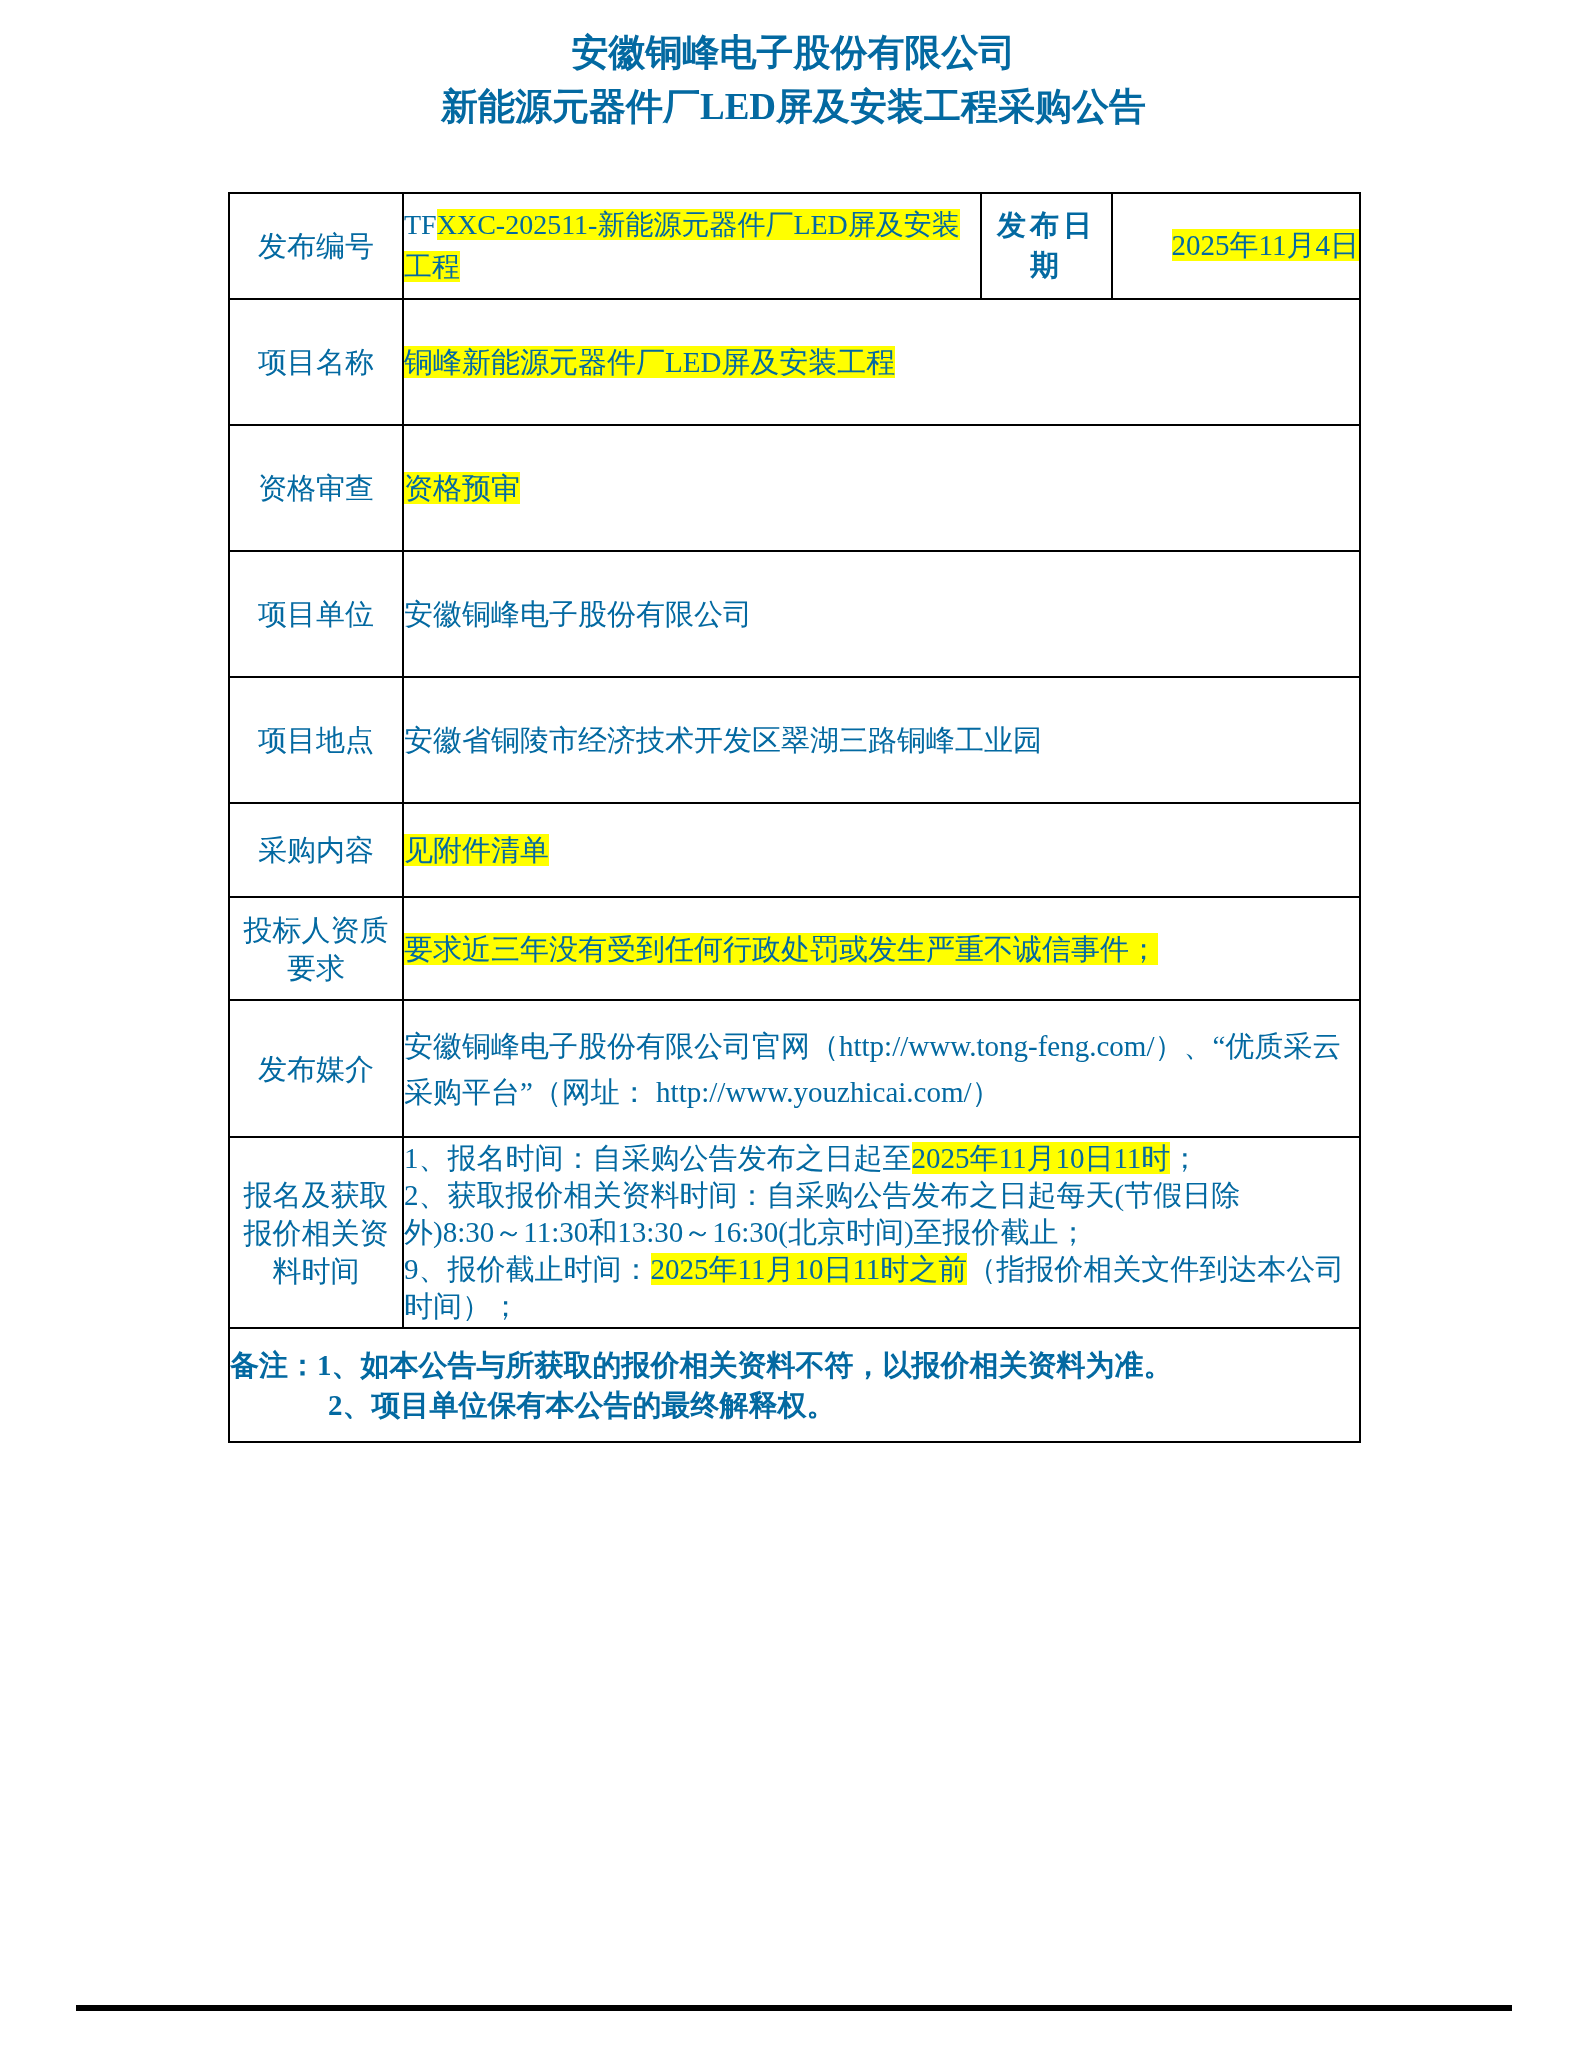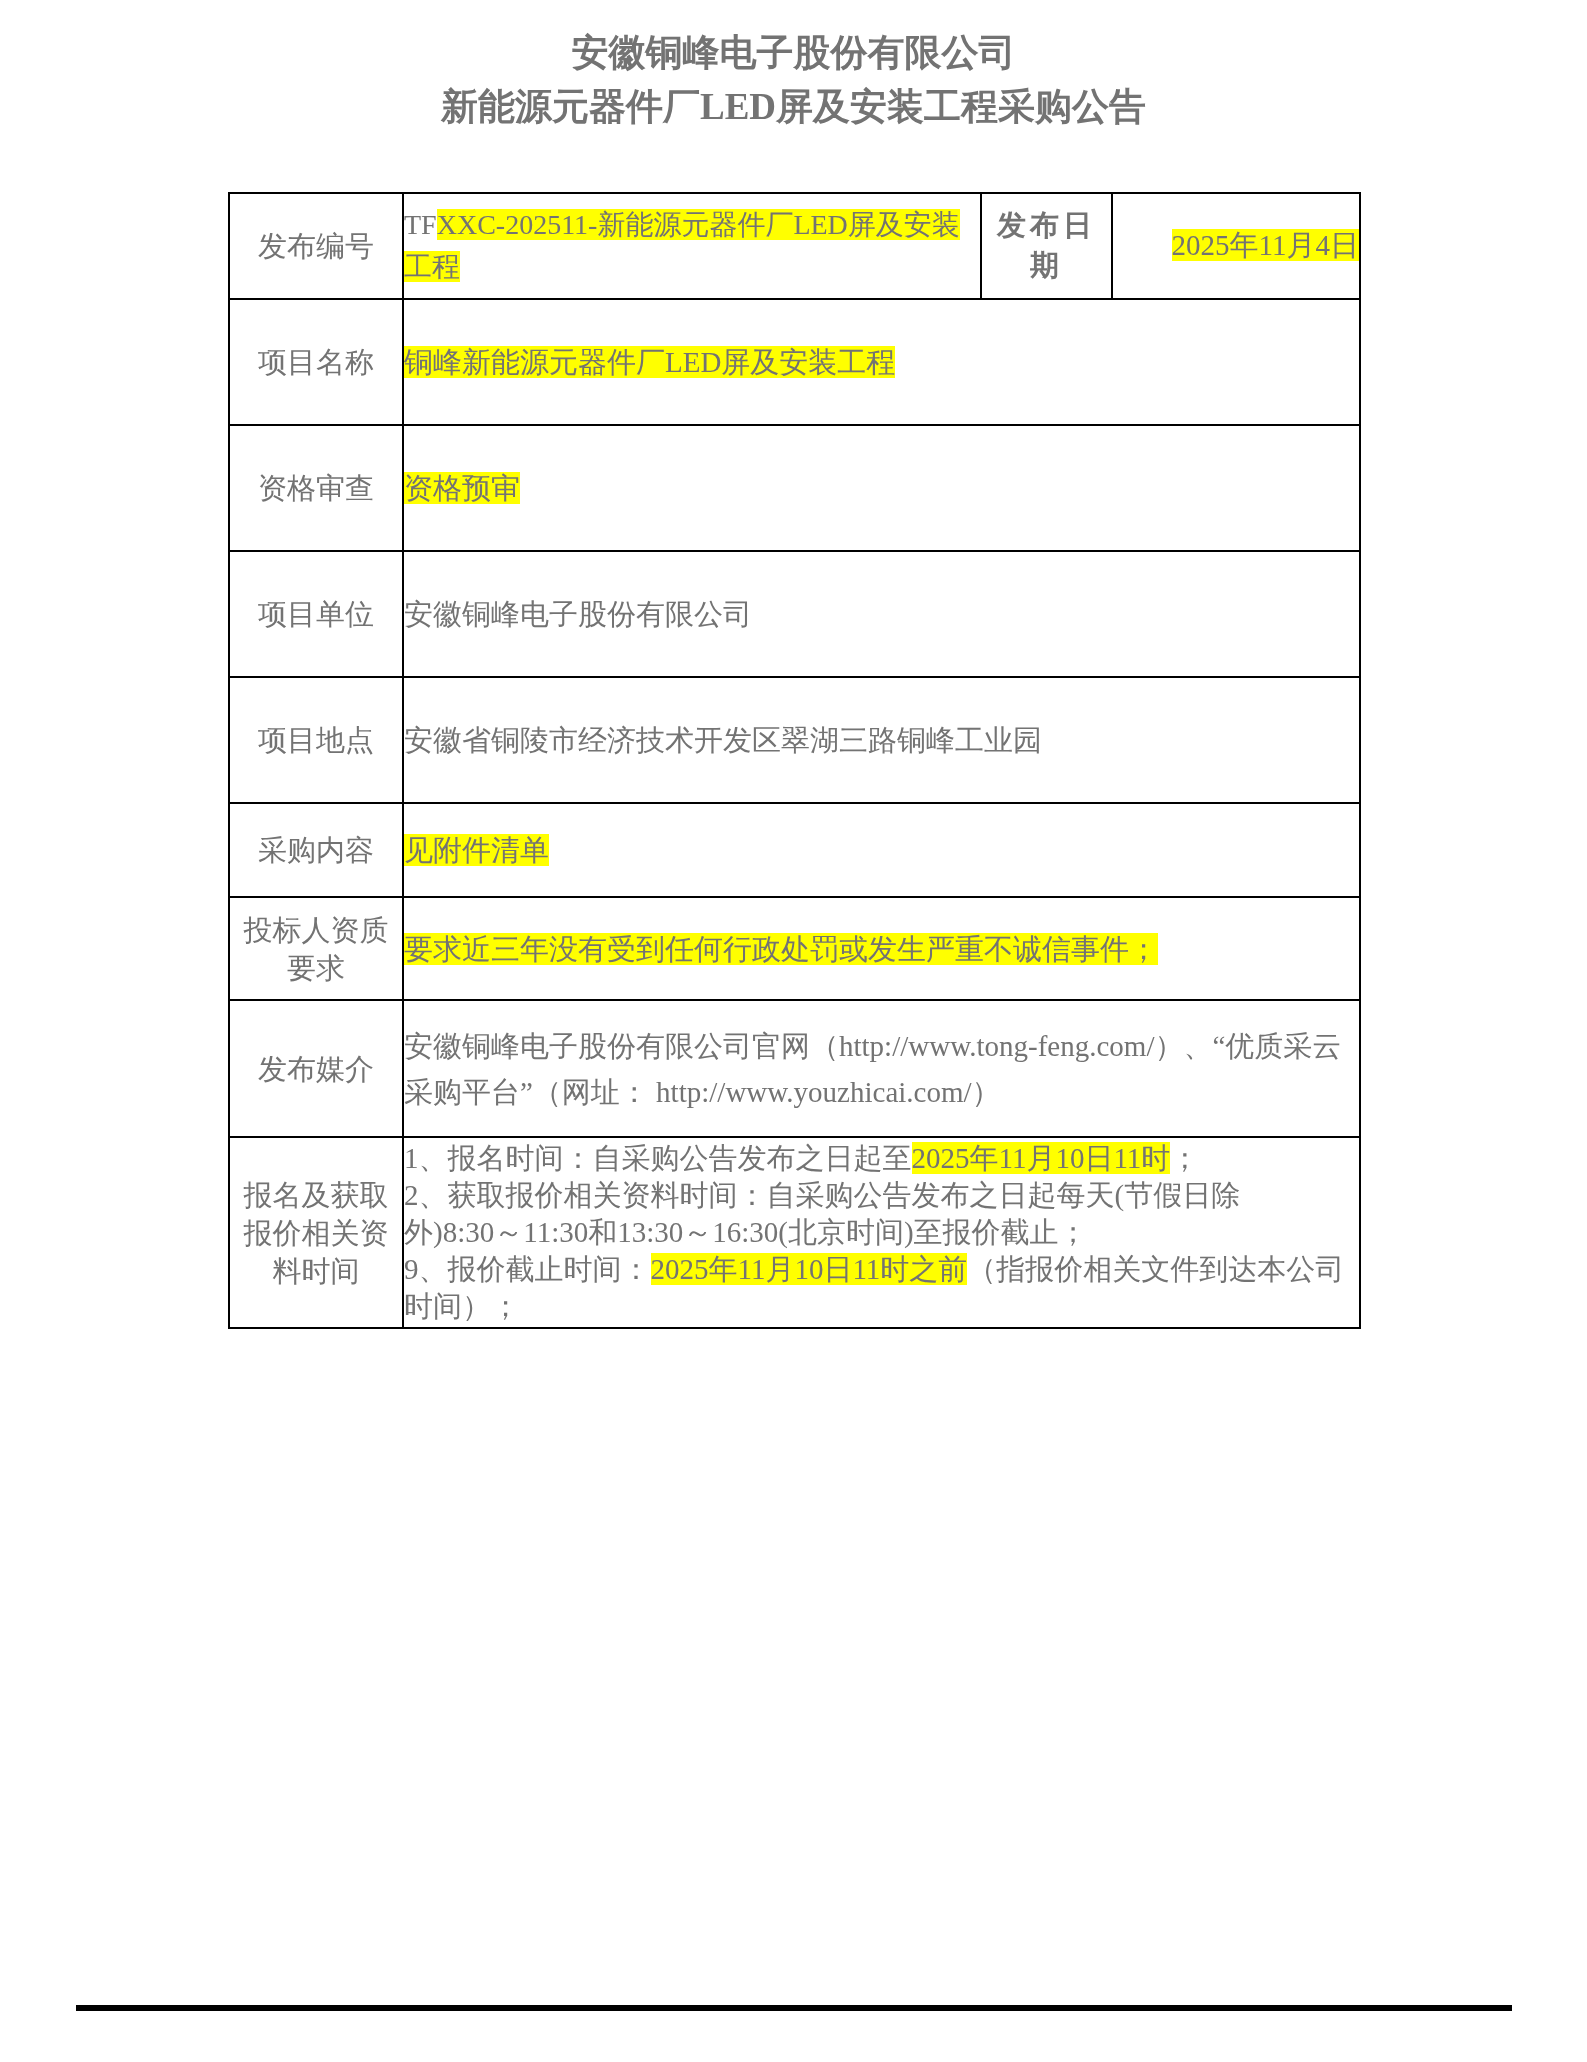--- a/index.html
+++ b/index.html
@@ -1,20 +1,20 @@
 <!DOCTYPE html>
 <html><head>
 <meta charset="utf-8">
 <style>
   html,body{margin:0;padding:0;background:#ffffff;}
   .page{
     position:relative;
     width:1587px;height:2062px;
     background:#ffffff;
-    color:#737373;
+    color:#0369a1;
     font-family:"Liberation Serif","DejaVu Serif",serif;
     overflow:hidden;
   }
   .title{
     position:absolute;left:0;width:100%;
     text-align:center;font-weight:bold;font-size:37px;
     white-space:nowrap;
   }
   .title-1{top:28px;}
   .title-2{top:82px;}
@@ -167,19 +167,25 @@
       <td class="multiline-cell" colspan="3">
         <div><span>1、报名时间：自采购公告发布之日起至</span><span class="hl">2025年11月10日11时</span><span>；</span></div>
         <div>2、获取报价相关资料时间：自采购公告发布之日起每天(节假日除</div>
         <div>外)8:30～11:30和13:30～16:30(北京时间)至报价截止；</div>
         <div><span>9、报价截止时间：</span><span class="hl">2025年11月10日11时之前</span><span>（指报价相关文件到达本公司</span></div>
         <div>时间）；</div>
       </td>
     </tr>
 
 
+    <tr class="r11">
+      <td class="remark-cell" colspan="4">
+        <span class="remark-line1"><span>备注：</span><span>1、如本公告与所获取的报价相关资料不符，以报价相关资料为准。</span></span>
+        <span class="remark-line2">2、项目单位保有本公告的最终解释权。</span>
+      </td>
+    </tr>
 
   </tbody>
     </table>
 
   <div class="footer-rule"></div>
 
 </div>
 
 </body></html>

